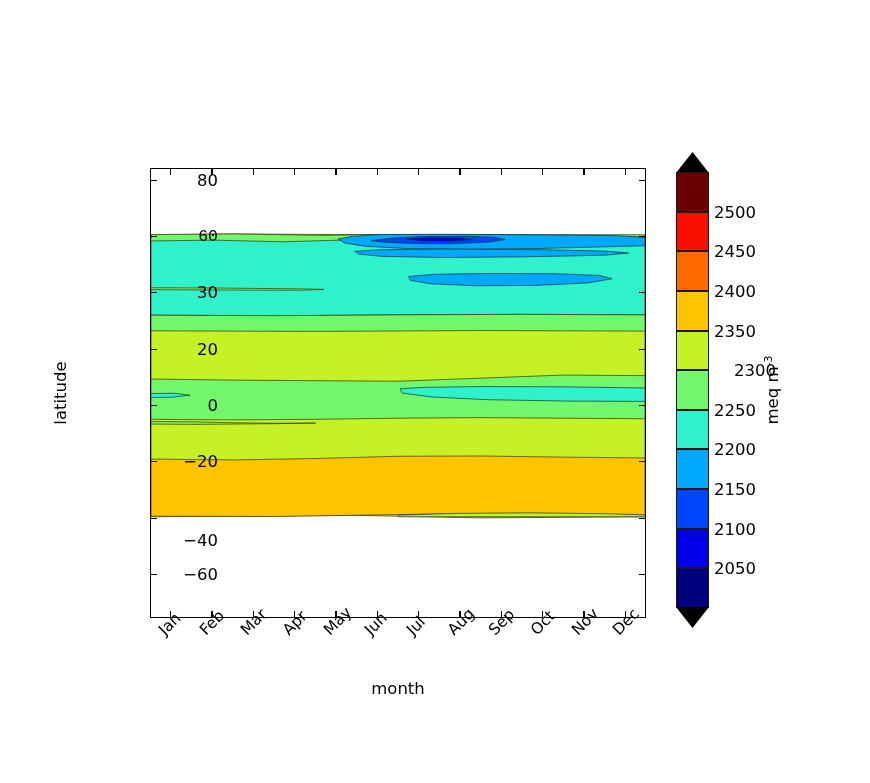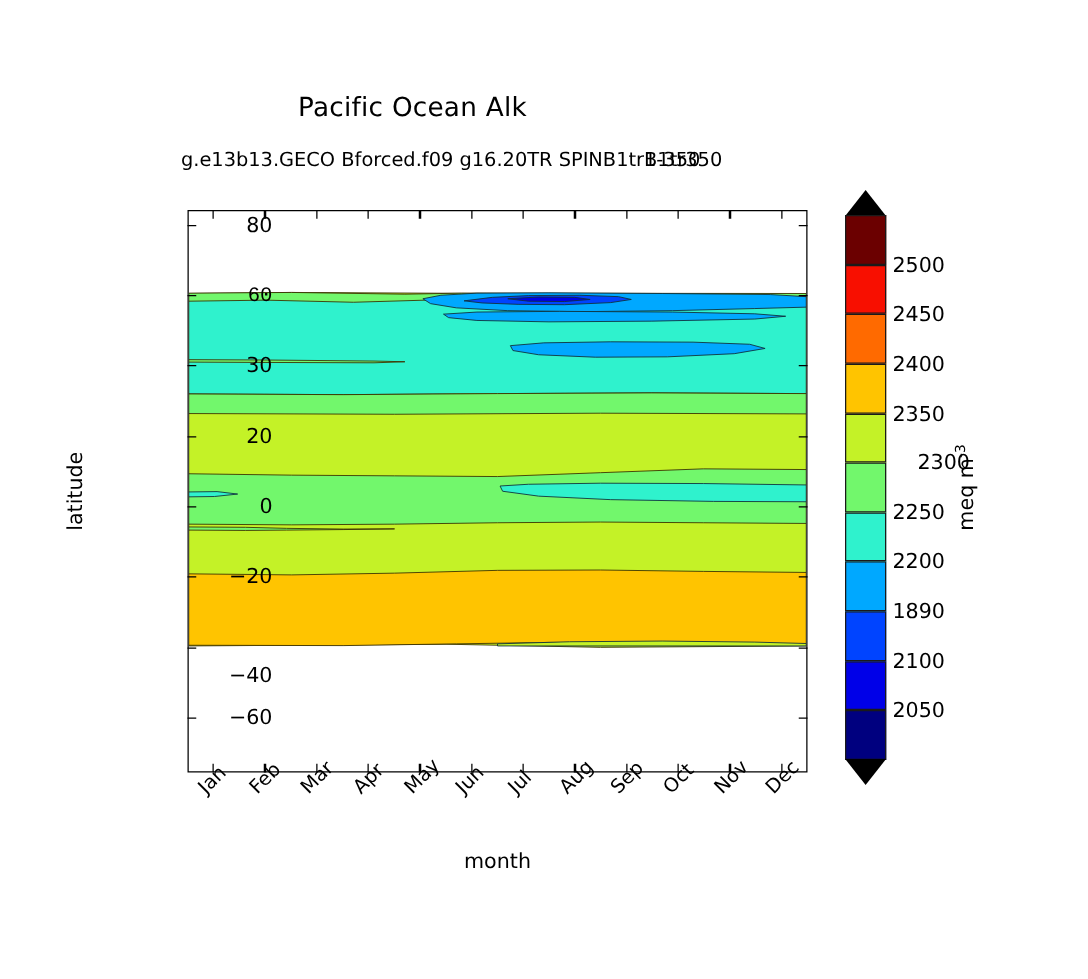--- a/index.html
+++ b/index.html
@@ -46,23 +46,21 @@
   #cb-label{position:absolute;left:772px;top:390px;
             transform:translate(-50%,-50%) rotate(-90deg);
             font-size:16.5px;white-space:nowrap;}
   #cb-label sup{font-size:11px;vertical-align:super;}
 </style>
 </head>
 <body>
 
 <div class="fig">
 
-  <div id="plot-title">Pacific Ocean Alk</div>
 
-  <div id="plot-subtitle"><span class="ov"><span>g.e13b13.GECO Bforced.f09 g16.20TR SPINB1tr</span><span class="b" style="left:100%;">B1tr350</span><span class="b" style="left:100%;">1-350</span></span></div>
 
   <div id="axes">
     <div id="plot-clip">
       <svg id="contour-svg" width="494" height="448" viewBox="0 0 494 448" shape-rendering="geometricPrecision">
         <defs>
           <clipPath id="clipbox">
               <rect x="0" y="0" width="494" height="448"></rect>
             </clipPath>
         </defs>
         <g clip-path="url(#clipbox)" id="contour-layers">
@@ -171,21 +169,21 @@
       <div class="cb-cell" style="top: 79.2727px; height: 39.6364px; background: rgb(255, 106, 0);"></div>
       <div class="cb-cell" style="top: 39.6364px; height: 39.6364px; background: rgb(248, 15, 0);"></div>
       <div class="cb-cell" style="top: 5.68434e-14px; height: 39.6364px; background: rgb(107, 0, 0);"></div>
     </div>
   <svg id="cb-arrow-bot" viewBox="0 0 33 21">
     <polygon points="16.5,21 0,0 33,0" fill="#000000"></polygon>
   </svg>
   <div id="cb-tick-layer">
       <div class="cb-tick" style="top: 568.364px;">2050</div>
       <div class="cb-tick" style="top: 528.727px;">2100</div>
-      <div class="cb-tick" style="top: 489.091px;">1890</div>
+      <div class="cb-tick" style="top: 489.091px;">2150</div>
       <div class="cb-tick" style="top: 449.455px;">2200</div>
       <div class="cb-tick" style="top: 409.818px;">2250</div>
       <div class="cb-tick" style="top: 370.182px; margin-left: 20px;">2300</div>
       <div class="cb-tick" style="top: 330.545px;">2350</div>
       <div class="cb-tick" style="top: 290.909px;">2400</div>
       <div class="cb-tick" style="top: 251.273px;">2450</div>
       <div class="cb-tick" style="top: 211.636px;">2500</div>
     </div>
   <div id="cb-label">
     <span>meq m</span><sup>-3</sup>

